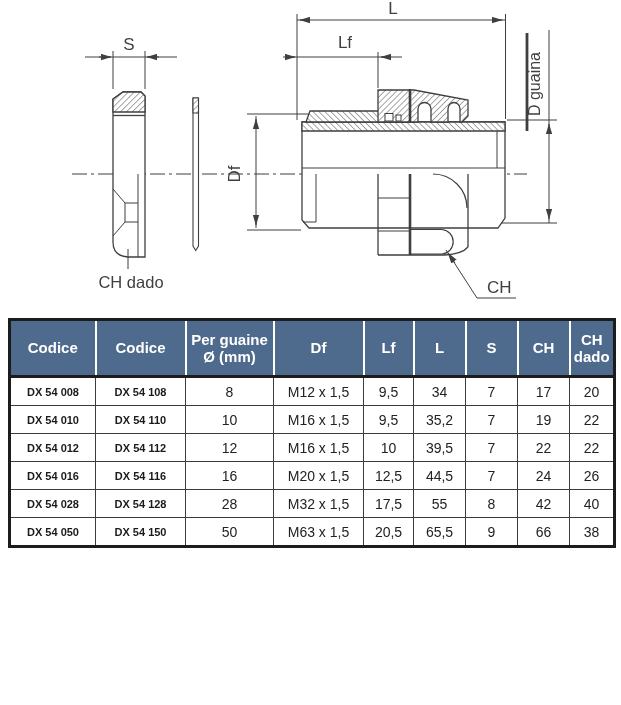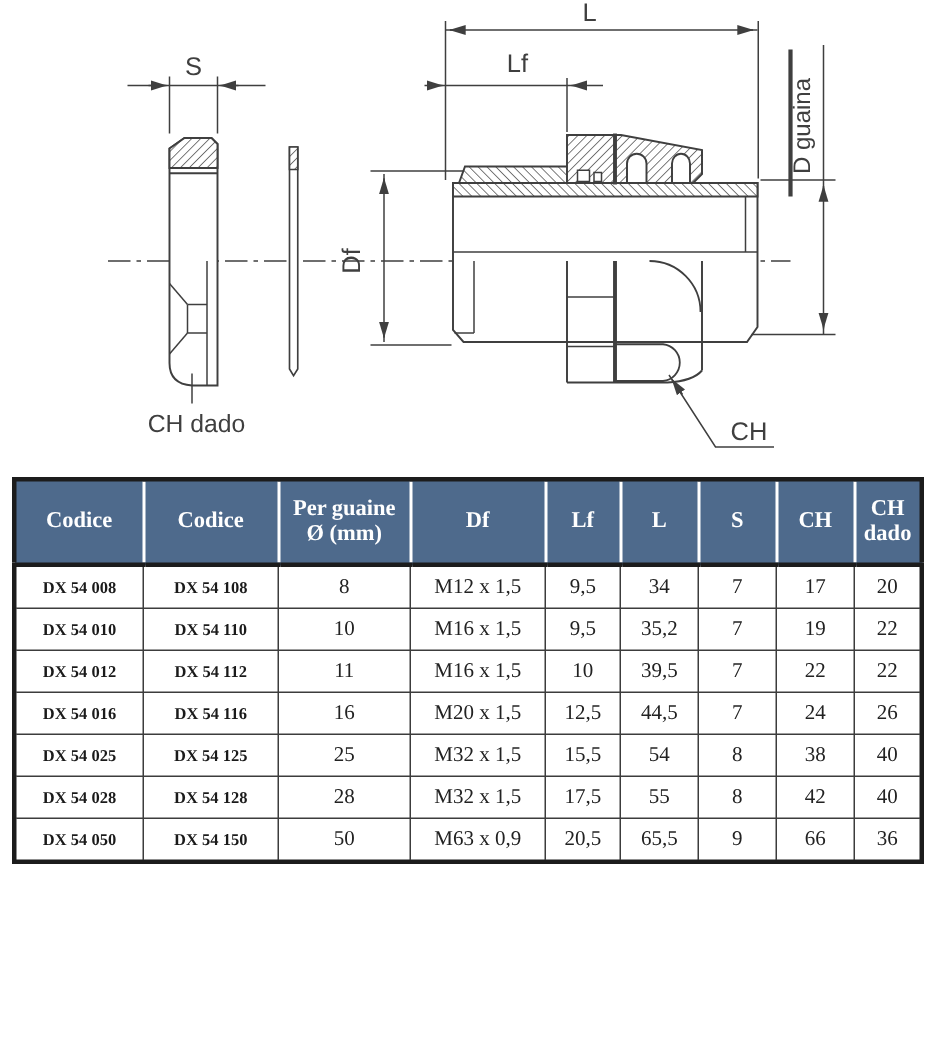--- a/index.html
+++ b/index.html
@@ -7,21 +7,21 @@
     width:621px;height:705px;background:#ffffff;position:relative;
     font-family:"Liberation Sans",sans-serif;overflow:hidden;
   }
   .drawing-wrap{position:absolute;top:0;left:0;width:621px;height:316px;}
   svg text{font-family:"Liberation Sans",sans-serif;fill:#3f3f3f;}
 
   table.specs{
     position:absolute;top:318px;left:8px;width:605px;
     border-collapse:collapse;table-layout:fixed;
     border:3px solid #1c1c1c;
-    font-family:Liberation Serif, serif;
+    font-family:Liberation Sans, sans-serif;
   }
   table.specs th{
     background:#4e6a8c;color:#ffffff;
     font-size:15px;font-weight:bold;line-height:1.15;
     height:54px;text-align:center;vertical-align:middle;
     border-right:2px solid #ffffff;
     border-bottom:3px solid #1c1c1c;
     white-space:pre-line;padding:0 2px;
   }
   table.specs th:last-child{border-right:none;}
@@ -210,68 +210,57 @@
         <td>M16 x 1,5</td>
         <td>9,5</td>
         <td>35,2</td>
         <td>7</td>
         <td>19</td>
         <td>22</td>
       </tr>
         <tr>
         <td class="codice">DX 54 012</td>
         <td class="codice">DX 54 112</td>
-        <td>11</td>
+        <td>12</td>
         <td>M16 x 1,5</td>
         <td>10</td>
         <td>39,5</td>
         <td>7</td>
         <td>22</td>
         <td>22</td>
       </tr>
         <tr>
         <td class="codice">DX 54 016</td>
         <td class="codice">DX 54 116</td>
         <td>16</td>
         <td>M20 x 1,5</td>
         <td>12,5</td>
         <td>44,5</td>
         <td>7</td>
         <td>24</td>
         <td>26</td>
-      </tr>
-        <tr>
-        <td class="codice">DX 54 025</td>
-        <td class="codice">DX 54 125</td>
-        <td>25</td>
-        <td>M32 x 1,5</td>
-        <td>15,5</td>
-        <td>54</td>
-        <td>8</td>
-        <td>38</td>
-        <td>40</td>
       </tr>
         <tr>
         <td class="codice">DX 54 028</td>
         <td class="codice">DX 54 128</td>
         <td>28</td>
         <td>M32 x 1,5</td>
         <td>17,5</td>
         <td>55</td>
         <td>8</td>
         <td>42</td>
         <td>40</td>
       </tr>
         <tr>
         <td class="codice">DX 54 050</td>
         <td class="codice">DX 54 150</td>
         <td>50</td>
-        <td>M63 x 0,9</td>
+        <td>M63 x 1,5</td>
         <td>20,5</td>
         <td>65,5</td>
         <td>9</td>
         <td>66</td>
-        <td>36</td>
+        <td>38</td>
       </tr>
       </tbody>
   </table>
 
 </div>
 
 </body></html>

